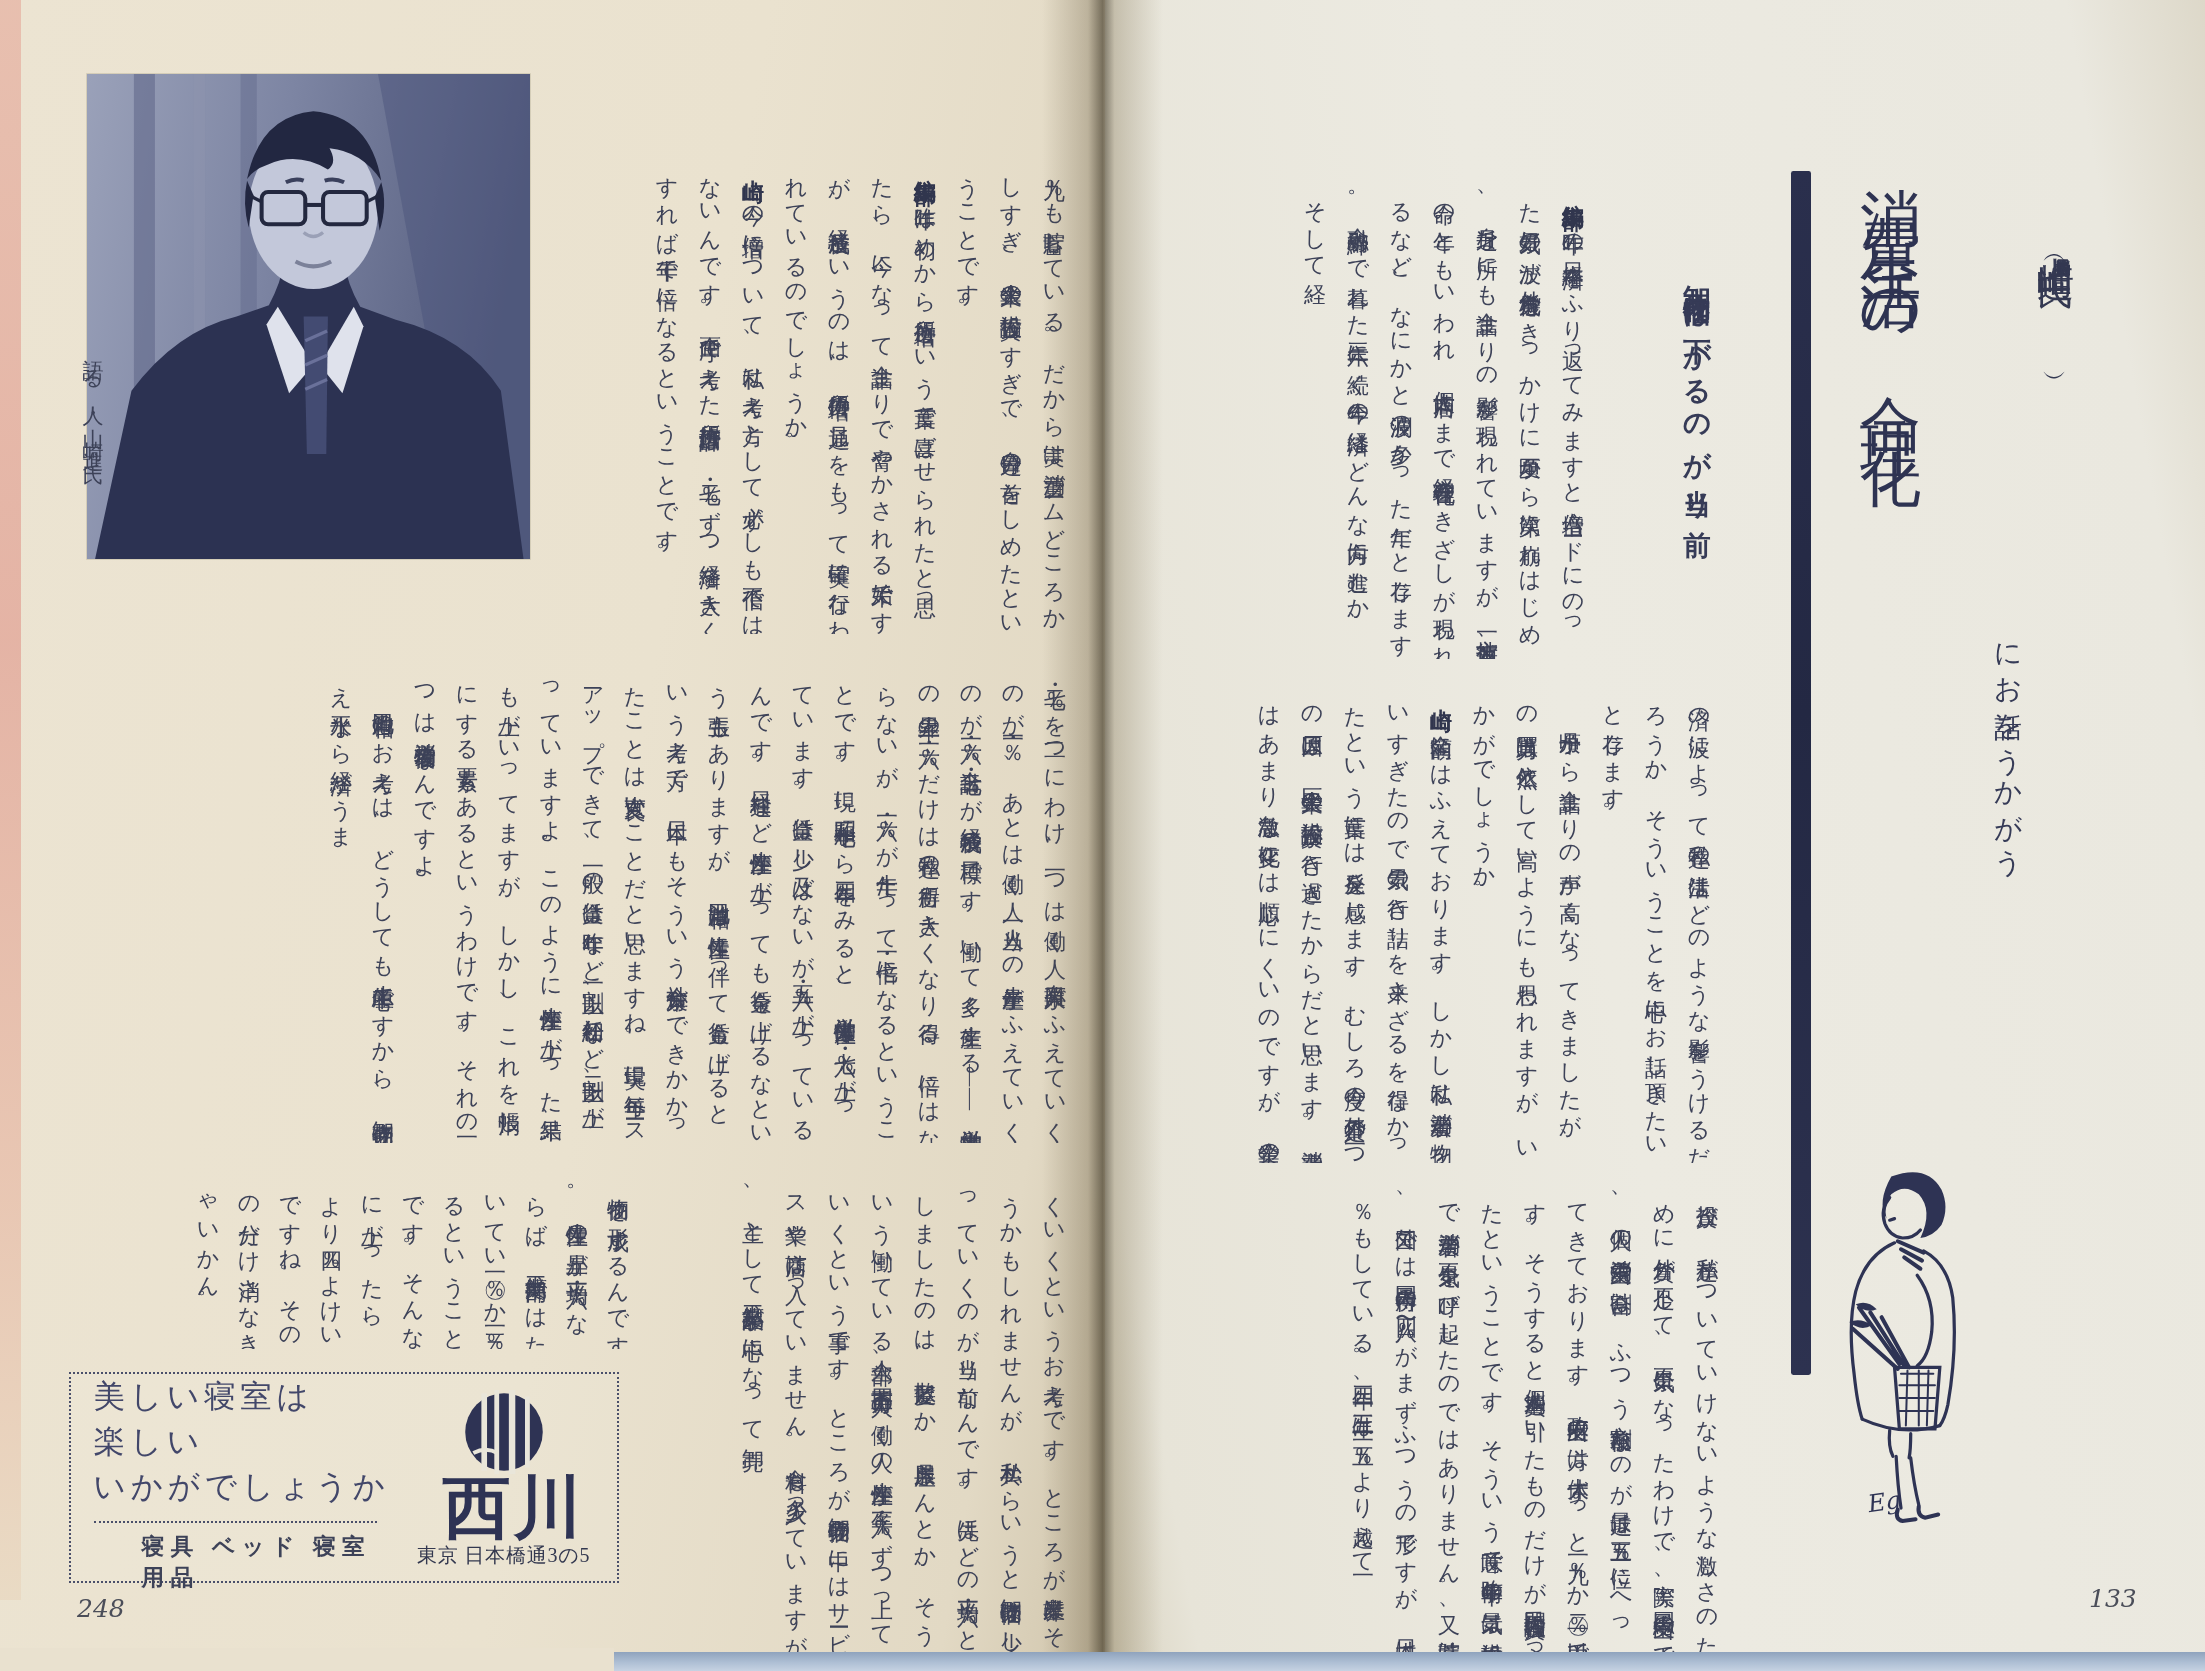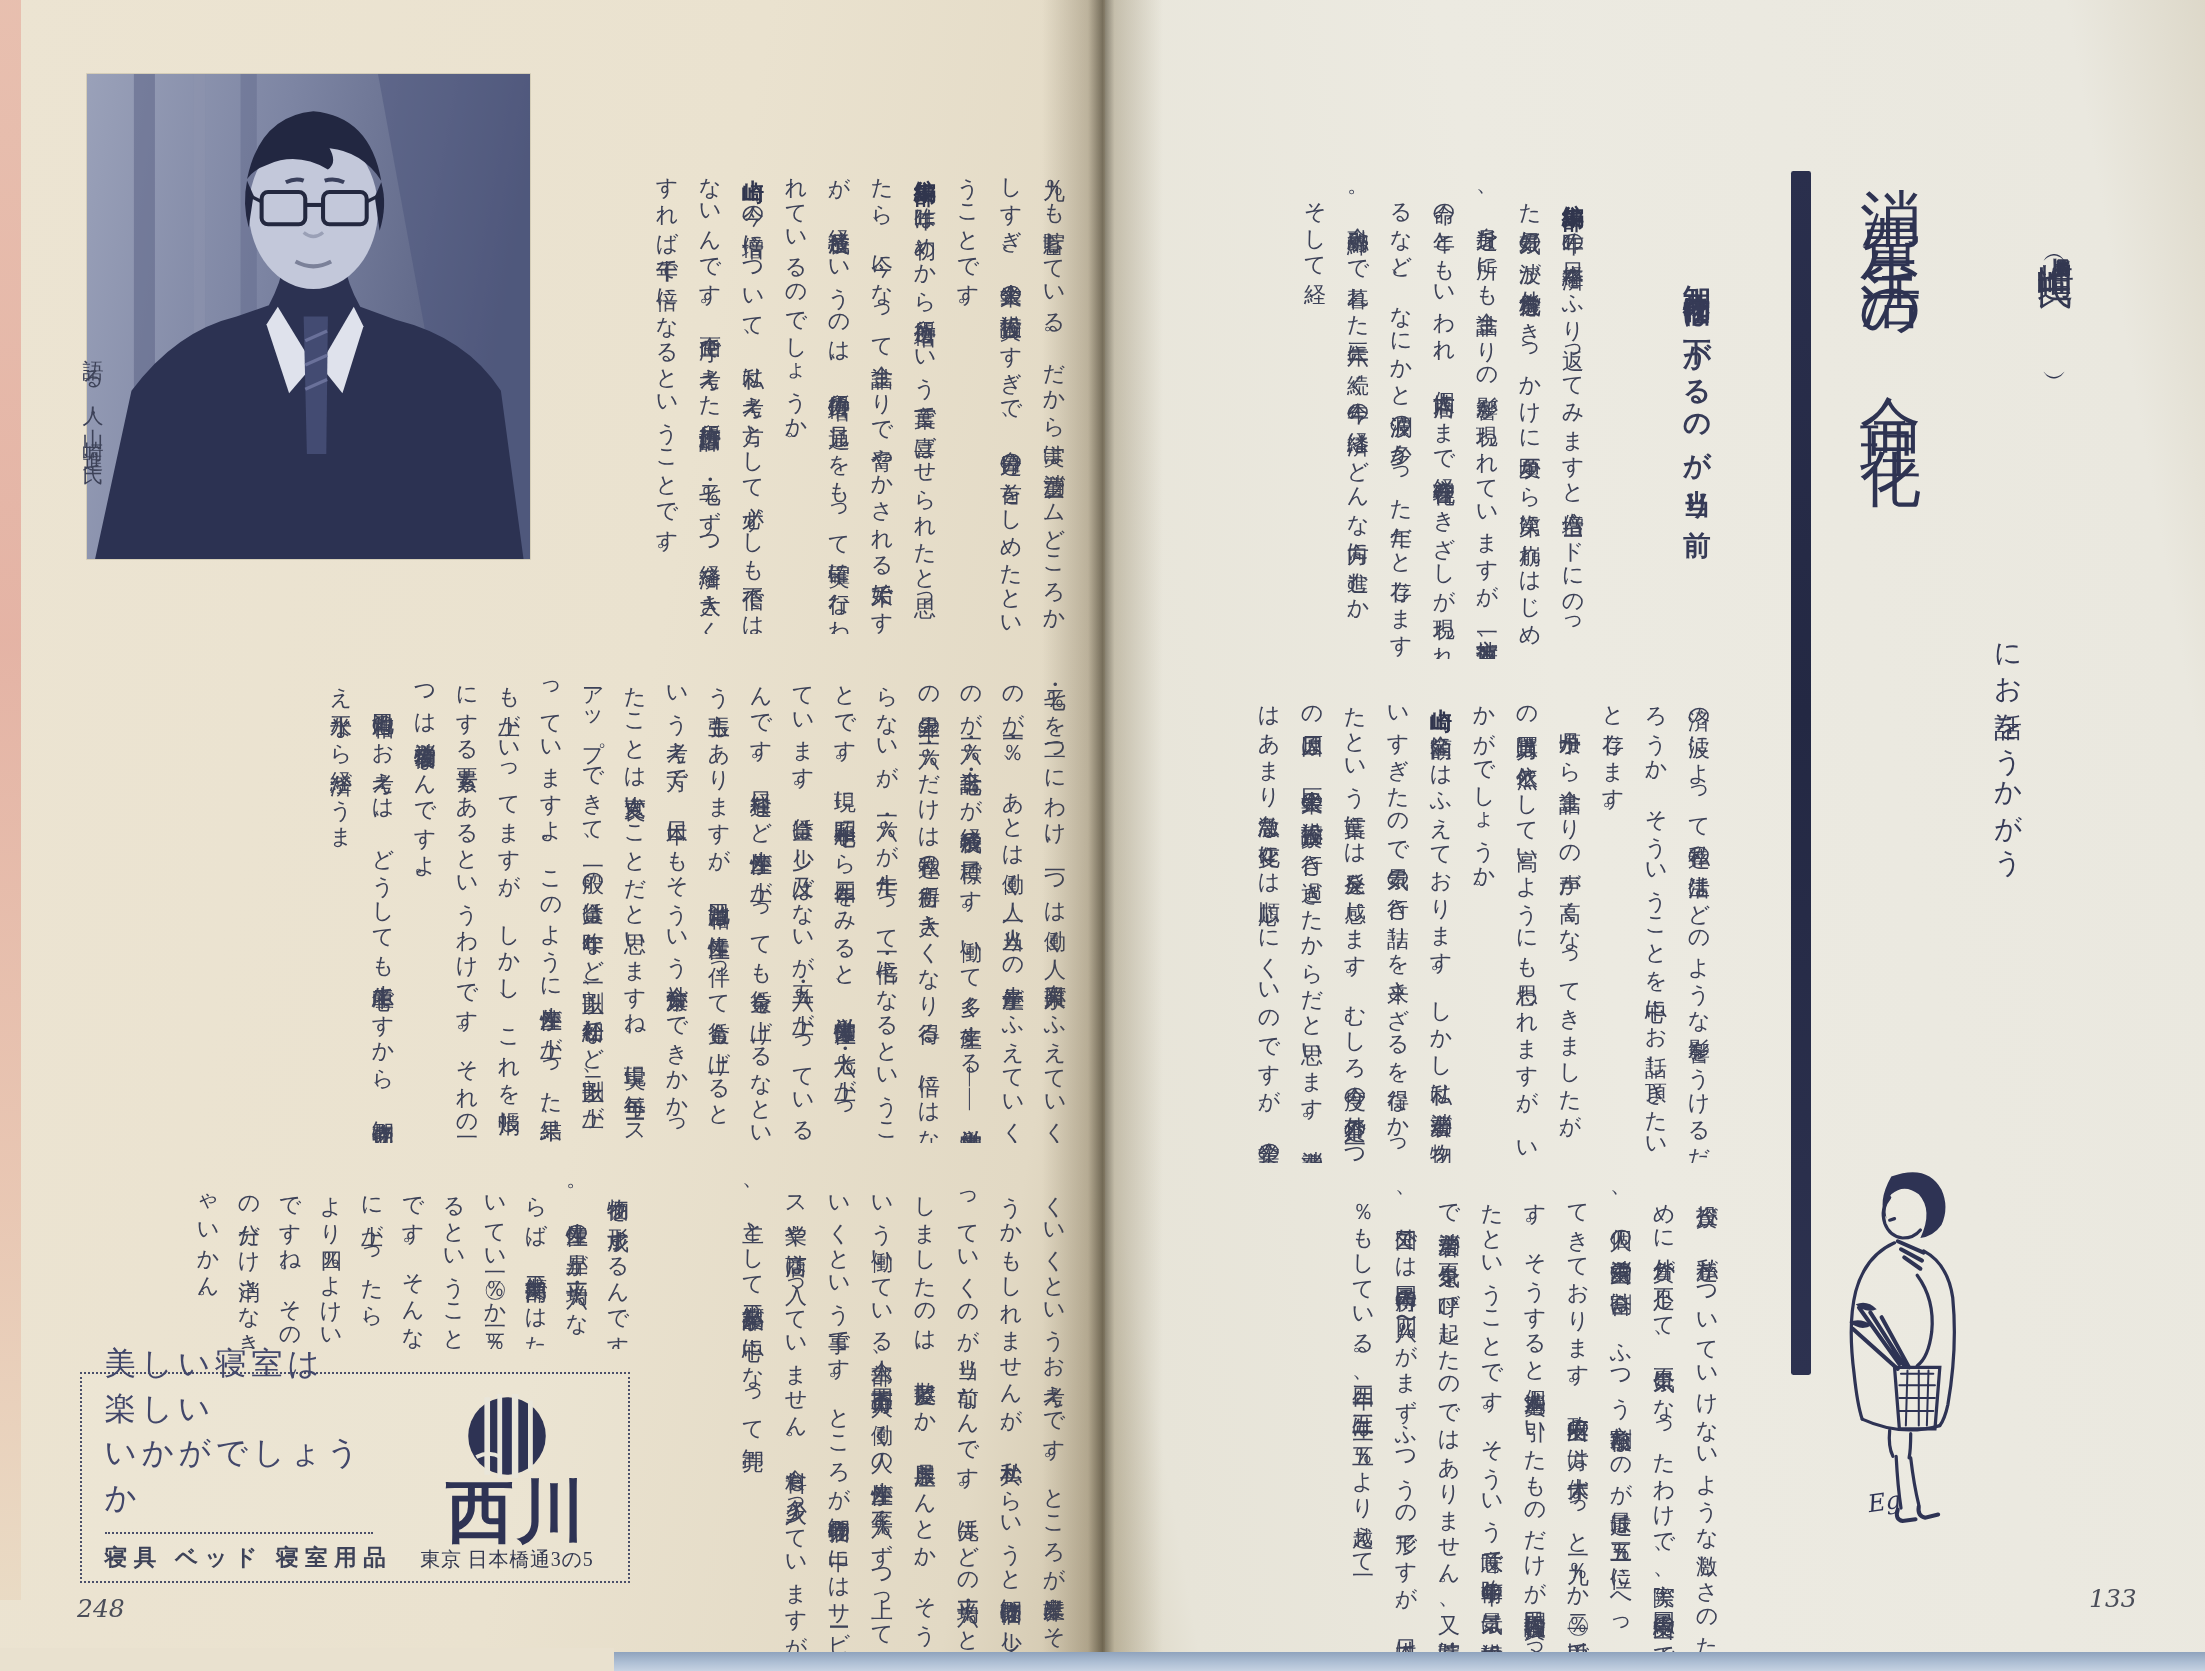--- a/index.html
+++ b/index.html
@@ -44,26 +44,26 @@
     font-size:27.5px;letter-spacing:2.4px;color:#363b57;}
   #r-bar{position:absolute;left:1791px;top:171px;width:20px;height:1204px;
     background:linear-gradient(180deg,#2a2f4d 0%,#232843 45%,#2d3250 100%);border-radius:2.4px;}
 
   
   #photo{position:absolute;left:87px;top:74px;width:443px;height:485px;background:#7b829e;box-shadow:0 0 0 0.8px #cfc7b2;}
   #photo-caption{position:absolute;left:79px;top:343px;height:267px;writing-mode:vertical-rl;
     font-size:21px;letter-spacing:11.3px;color:#3d4258;}
 
   
-  #ad{position:absolute;left:80px;top:1372px;width:546px;height:207px;
-    border:2.4px dotted #4a4f6a;display:flex;align-items:flex-end;background:rgba(255,255,255,.08);}
+  #ad{position:absolute;left:69px;top:1372px;width:546px;height:207px;
+    border:2.4px dotted #4a4f6a;display:flex;align-items:center;background:rgba(255,255,255,.08);}
   #ad-left{flex:1 1 auto;padding:21px 4.8px 8px 22.6px;display:flex;flex-direction:column;}
   #ad-headlines{font-size:31.5px;line-height:1.42;color:#42476a;letter-spacing:4.8px;}
   #ad-rule{border-top:2.4px dotted #4a4f6a;margin:11.3px 19.4px 8px 0;}
-  #ad-products{font-size:22.6px;color:#3d4258;letter-spacing:6.5px;font-weight:600;}
+  #ad-products{font-size:22.6px;color:#3d4258;letter-spacing:6.5px;font-weight:600;margin-left:48px;}
   #ad-right{width:226px;display:flex;flex-direction:column;align-items:center;justify-content:flex-start;padding:11.3px 11.3px 8px 0;}
   #ad-brand{font-size:68px;font-weight:700;color:#2e3354;line-height:1;letter-spacing:3.2px;margin-left:20px;}
   #ad-address{font-size:20px;font-weight:400;color:#33384f;letter-spacing:0.8px;}
 
   .pagenum{position:absolute;font-family:"DejaVu Serif",serif;font-style:italic;font-size:25px;color:#4b4e59;}
   #pn-left{left:77px;top:1594px;}
   #pn-right{left:2089px;top:1584px;}
 
   #illu{position:absolute;left:1820px;top:1162px;}
   #illu-sig{position:absolute;left:1868px;top:1488px;font-family:"DejaVu Serif",serif;

